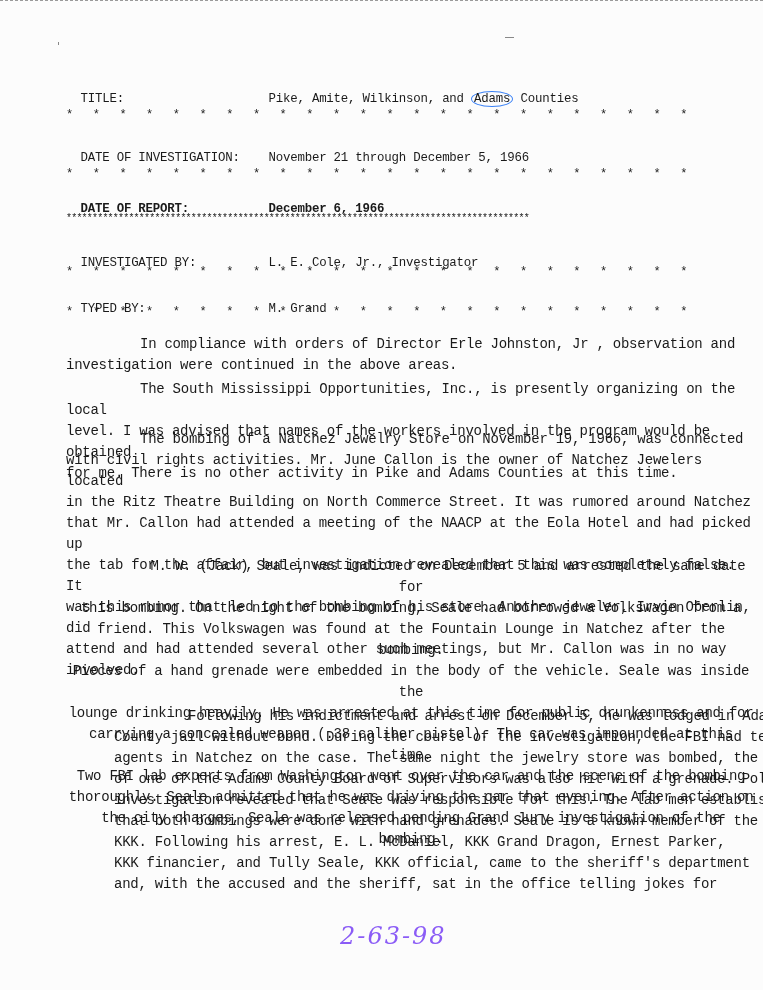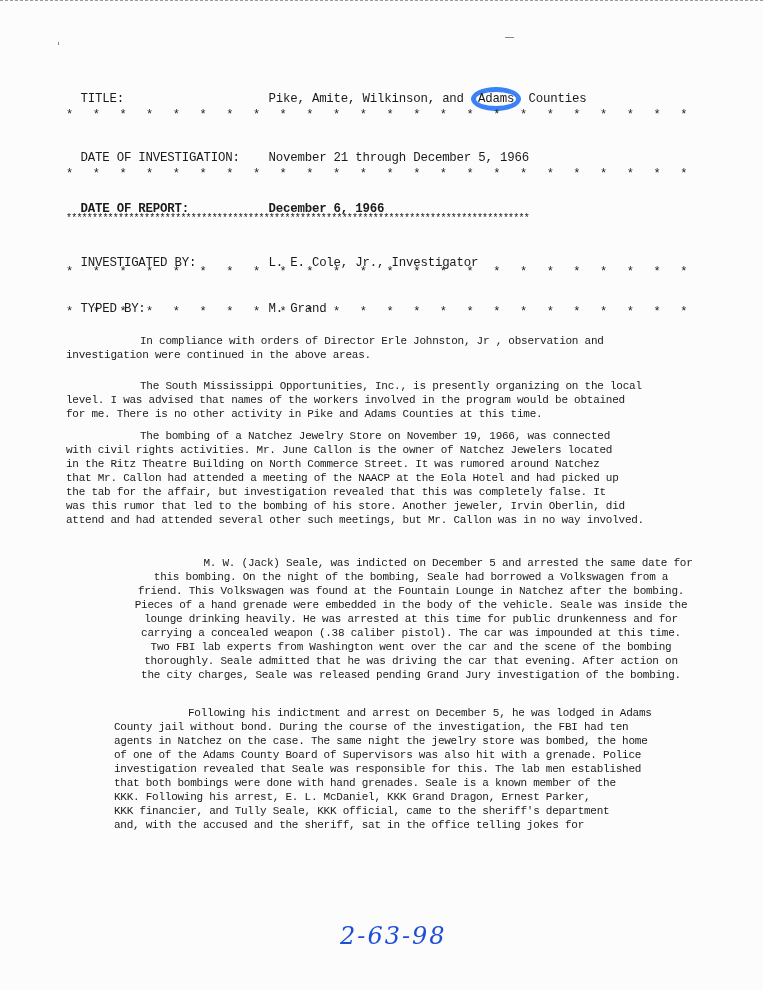--- a/index.html
+++ b/index.html
@@ -18,31 +18,31 @@
     white-space: pre;
   }
   .field .lbl { display: inline-block; width: 188px; }
   .stars {
     position: absolute; left: 66px; width: 642px; font-size: 12px;
     white-space: nowrap; overflow: hidden; letter-spacing: 6.15px; color: #222;
   }
   .stars.dense { letter-spacing: -0.8px; font-size: 10px; }
   .para {
     position: absolute; left: 66px; width: 690px;
-    font-size: 11px; line-height: 14px; letter-spacing: -0.25px;
+    font-size: 14px; line-height: 21px; letter-spacing: -0.25px;
     white-space: pre-line;
   }
   .para .indent { display: inline-block; width: 74px; }
   .circled {
-    border: 5px solid #3b82f6; border-radius: 50%; padding: 0 2px;
+    border: 1px solid #3b82f6; border-radius: 50%; padding: 0 2px;
   }
   .footer-num {
     position: absolute; left: 340px; top: 922px;
     font-family: "DejaVu Serif", serif; font-style: italic; font-size: 24px;
-    color: #1d4ed8; letter-spacing: 2px;
+    color: #8b5cf6; letter-spacing: 2px;
   }
 </style>
 </head>
 <body>
 
 <div class="topline"></div>
 <div class="speck" style="left:58px;top:42px;width:1px;height:3px;"></div>
 <div class="speck" style="left:505px;top:37px;width:9px;height:1px;"></div>
 
 <div class="field" style="top:78px;">

